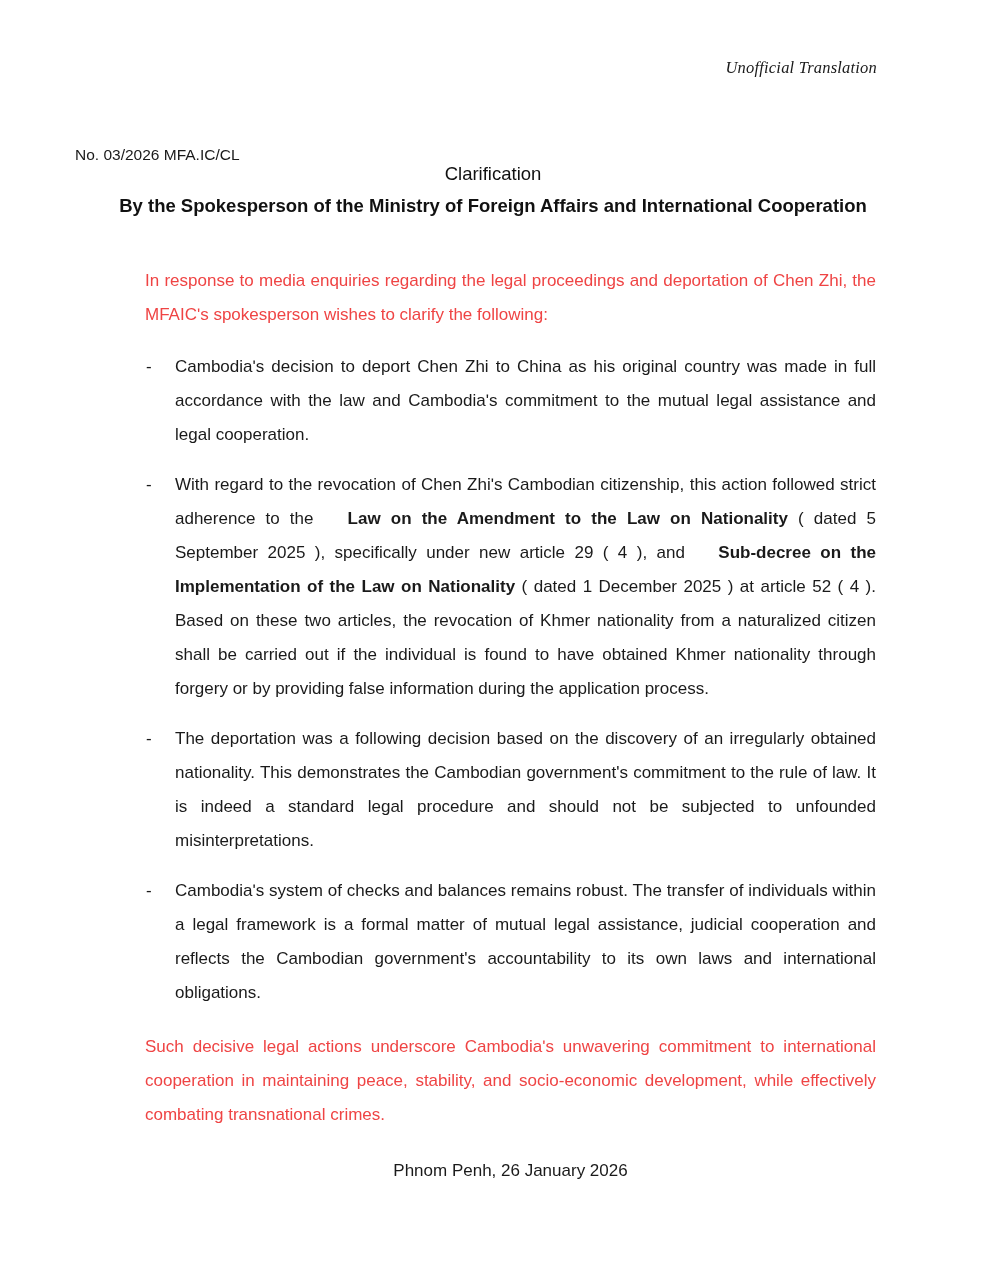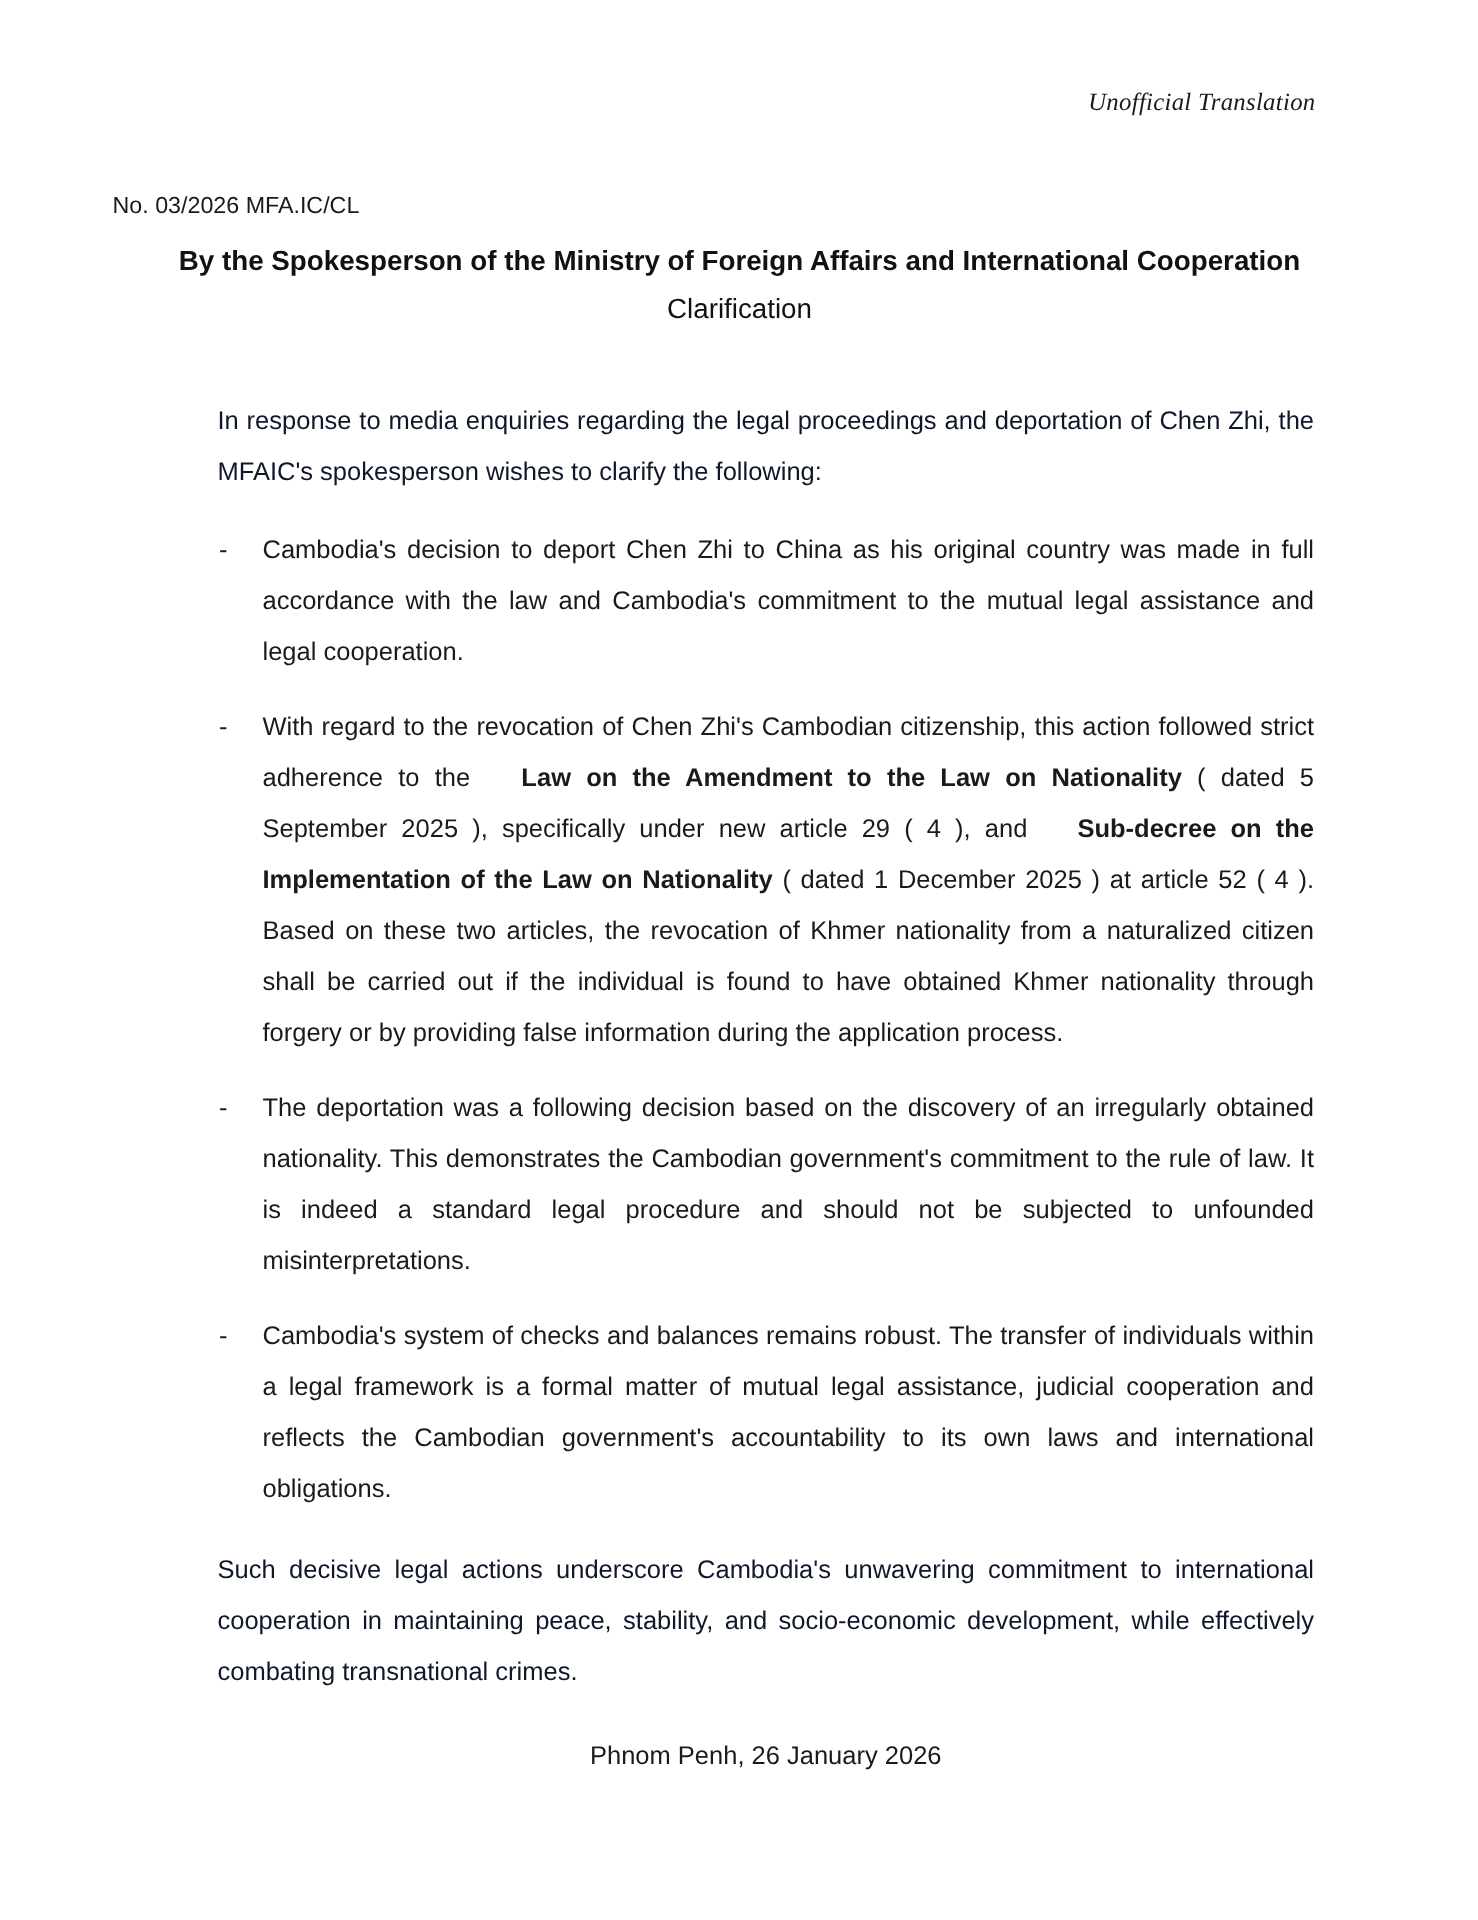--- a/index.html
+++ b/index.html
@@ -32,21 +32,21 @@
     font-style: italic;
     font-size: 16.5px;
     letter-spacing: 0.2px;
     color: #1a1a1a;
     white-space: nowrap;
     font-family: Liberation Serif, serif;
   }
 
   .ref-no {
     position: absolute;
-    top: 129px;
+    top: 146px;
     left: 75px;
     font-size: 15.5px;
     color: #1a1a1a;
     white-space: nowrap;
   }
 
   
   .title-block {
     position: absolute;
     top: 158px;
@@ -71,21 +71,21 @@
     left: 145px;
     width: 731px;
   }
 
   p.para {
     margin: 0 0 16px 0;
     font-size: 17px;
     line-height: 34px;
     text-align: justify;
     text-justify: inter-word;
-    color: #0f172a;
+    color: #ef4444;
   }
   p.para:last-child { margin-bottom: 0; }
 
   .bullet-list {
     margin: 0;
     padding: 0;
     list-style: none;
   }
   li.bullet {
     position: relative;
@@ -122,22 +122,22 @@
 </head>
 <body>
 
 <div class="page">
 
   <div class="header-note">Unofficial Translation</div>
 
   <div class="ref-no">No. 03/2026 MFA.IC/CL</div>
 
   <div class="title-block">
+    <div class="title-line">Clarification</div>
     <div class="title-line bold">By the Spokesperson of the Ministry of Foreign Affairs and International Cooperation</div>
-    <div class="title-line">Clarification</div>
   </div>
 
   <div class="body-wrap">
 
     <div class="intro-block">
       <p class="para">In response to media enquiries regarding the legal proceedings and deportation of Chen Zhi, the MFAICʹs spokesperson wishes to clarify the following:</p>
     </div>
 
     <ul class="bullet-list">
       <li class="bullet">

